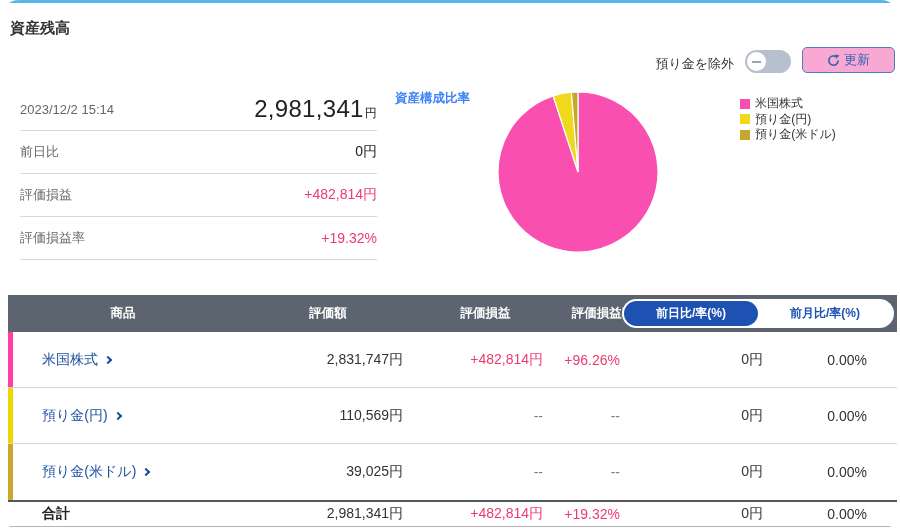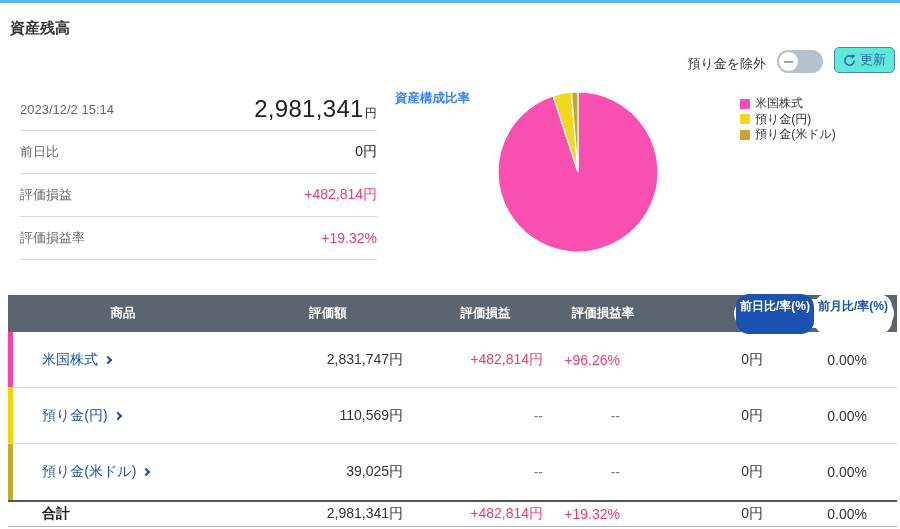--- a/index.html
+++ b/index.html
@@ -1,28 +1,28 @@
 <!DOCTYPE html>
 <html><head>
 <meta charset="utf-8">
 <style>
   * { margin:0; padding:0; box-sizing:border-box; }
   body { background:#fff; font-family:"Liberation Sans", sans-serif; }
-  #app { position:relative; width:900px; height:529px; background:#fff; overflow:hidden; }
+  #app { position:relative; width:900px; height:529px; background:#fff; overflow:hidden;border-radius:19px; }
 
   .topline { position:absolute; top:0; left:0; width:900px; height:3px; background:#5ab6ea; }
   .page-title { position:absolute; top:19px; left:10px; font-size:15px; font-weight:bold; color:#333; }
 
   
   .controls { position:absolute; top:47px; right:5px; display:flex; align-items:flex-end; gap:11px; }
   .toggle-label { font-size:13px; color:#333; }
   .toggle { width:46px; height:23px; border-radius:12px; background:#b7c1ce; position:relative; cursor:pointer; }
   .toggle-knob { position:absolute; left:2px; top:2px; width:19px; height:19px; border-radius:50%; background:#fff; }
   .toggle-knob::after { content:""; position:absolute; left:5px; top:8.5px; width:9px; height:2px; background:#9aa6b5; }
-  .refresh-btn { display:flex; align-items:center; gap:4px; height:26px; padding:0 8px; background:#5eead4;
+  .refresh-btn { display:flex; align-items:center; gap:4px; height:26px; padding:0 24px; background:#f9a8d4;
                  border:1px solid #4a7fc1; border-radius:5px; color:#2e66b0; font-size:13px; cursor:pointer; }
 
   
   .summary { position:absolute; top:88px; left:20px; width:357px; }
   .summary-row { display:flex; justify-content:space-between; align-items:center; height:43px; border-bottom:1px solid #d9d9d9; }
   .summary-label { font-size:13px; color:#666; }
   .summary-value { font-size:14px; color:#222; }
   .big-value { font-size:24px; color:#222; font-weight:500; letter-spacing:.3px; }
   .big-unit { font-size:12px; font-weight:normal; margin-left:1px; }
   .red { color:#ee3a6e !important; }
@@ -36,21 +36,21 @@
   .swatch { display:inline-block; width:10px; height:10px; margin-right:5px; }
   .legend-text { font-size:12px; color:#333; }
 
   
   .asset-table { position:absolute; top:295px; left:8px; width:889px; }
   .tgrid { display:grid; grid-template-columns:230px 180px 135px 100px 112px 132px; align-items:center; }
   .thead { height:37px; background:#5c6470; position:relative; }
   .th { color:#fff; font-size:12.5px; font-weight:bold; text-align:center; }
   .pill { position:absolute; right:3px; top:4px; height:29px; background:#fff; border-radius:15px;
           display:flex; align-items:center; padding:2px; }
-  .pill-seg { height:40px; line-height:25px; padding:0 4px; font-size:12px; font-weight:bold;
+  .pill-seg { height:25px; line-height:25px; padding:0 32px; font-size:12px; font-weight:bold;
               border-radius:13px; cursor:pointer; white-space:nowrap; }
   .pill-active { background:#1d52b3; color:#fff; }
   .pill-inactive { background:#fff; color:#1d52b3; }
 
   .trow { height:56px; border-bottom:1px solid #d4d7dc; position:relative; }
   .stripe { position:absolute; left:0; top:0; bottom:0; width:5px; }
   .cell-name { padding-left:34px; font-size:14px; color:#1d4f9e; cursor:pointer; }
   .chev { display:inline-block; width:6px; height:6px; border-top:2px solid #1d4f9e; border-right:2px solid #1d4f9e;
           transform:rotate(45deg); margin-left:7px; margin-bottom:1px; }
   .num { font-size:14px; color:#333; text-align:right; }

